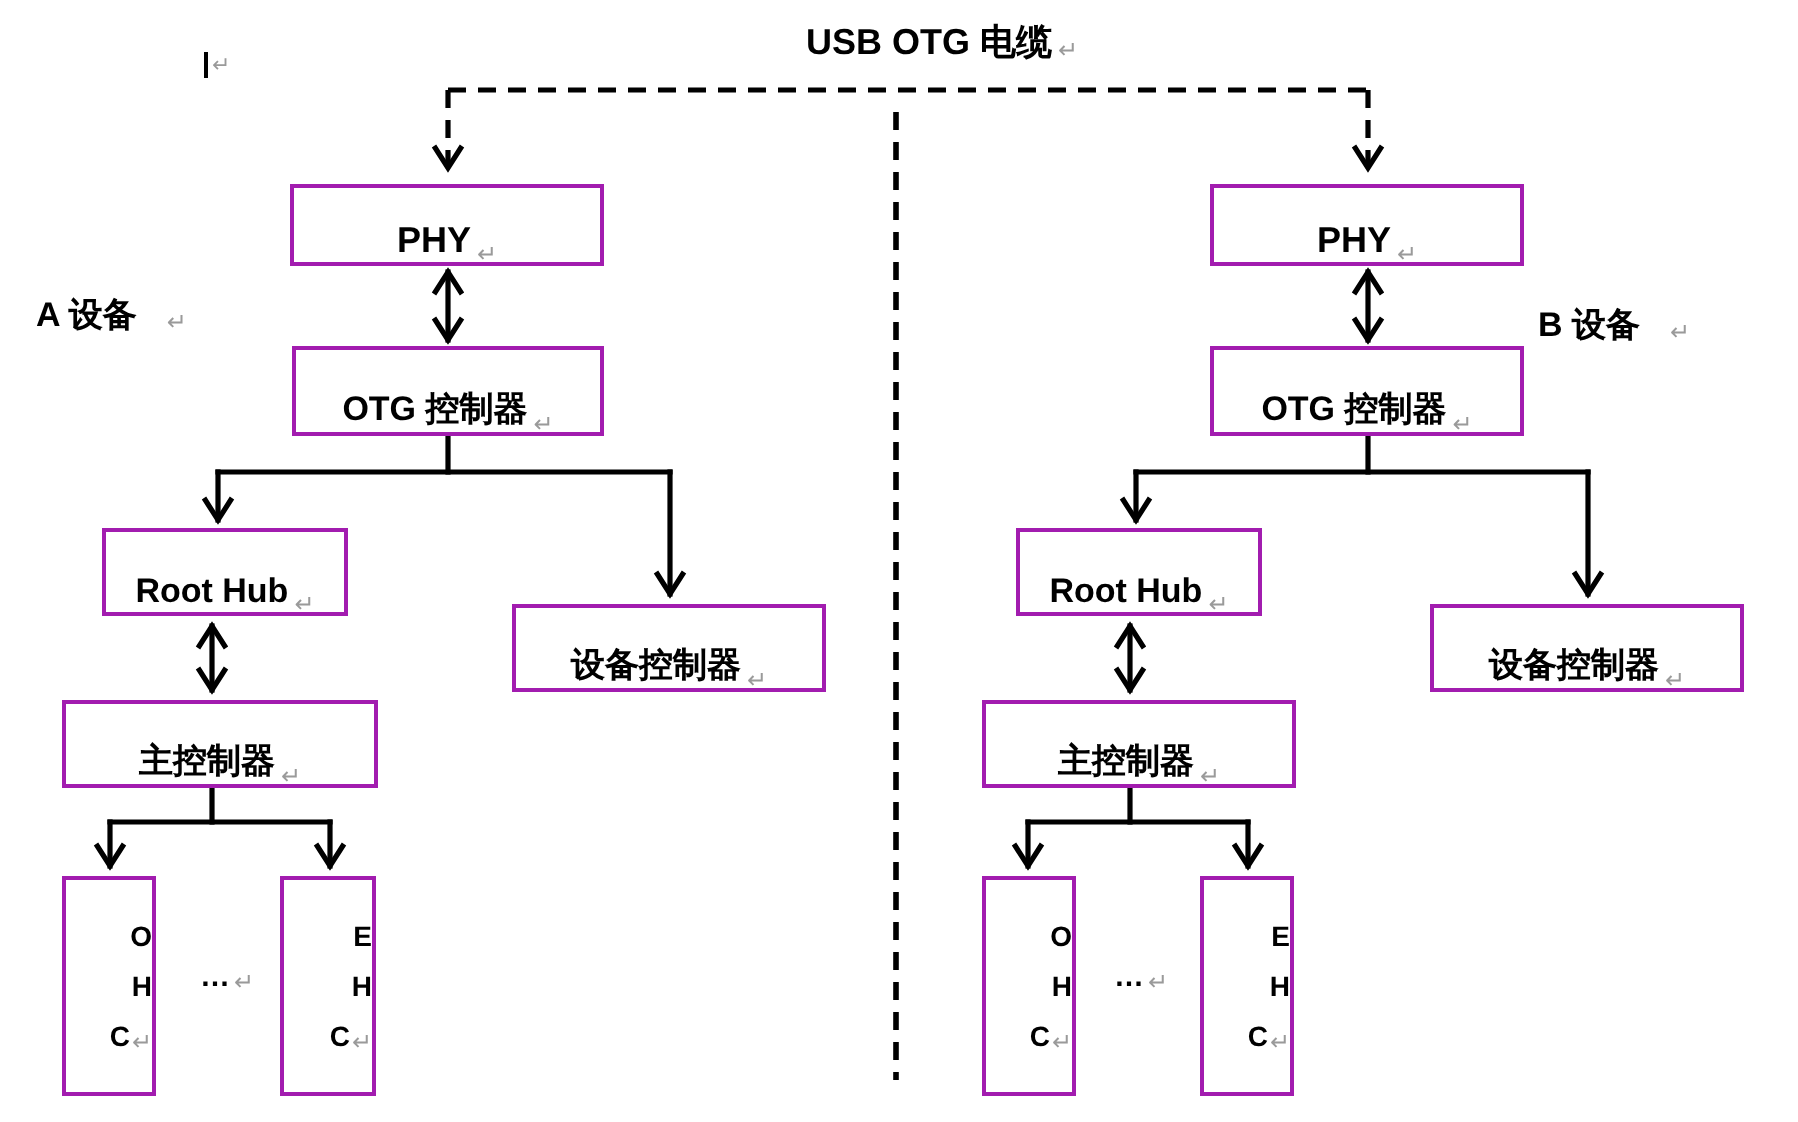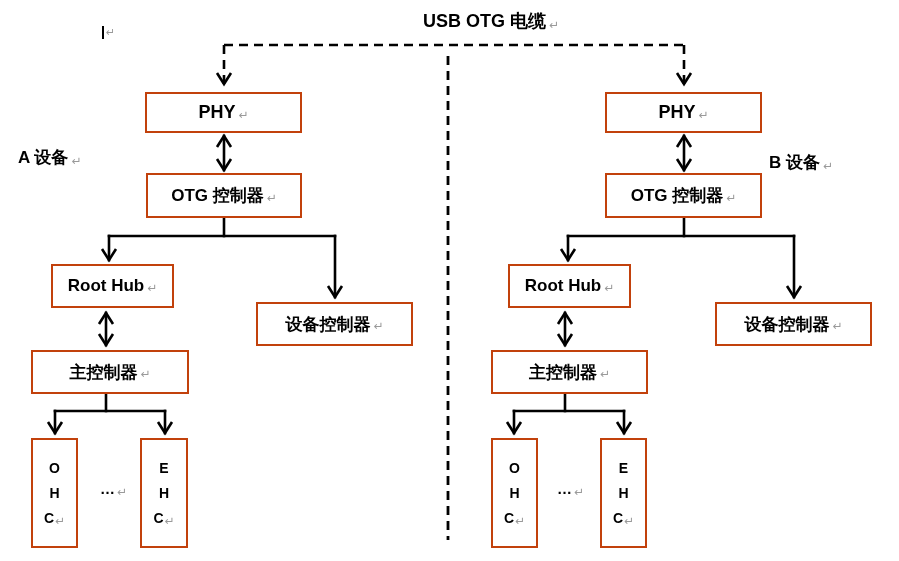--- a/index.html
+++ b/index.html
@@ -2,32 +2,32 @@
 <html><head>
 <meta charset="utf-8">
 <style>
   html,body{margin:0;padding:0;background:#ffffff;}
   .stage{
     position:relative;width:899px;height:561px;background:#ffffff;overflow:hidden;
     font-family:"Liberation Sans","DejaVu Sans",sans-serif;color:#000;
   }
   .stage svg{position:absolute;left:0;top:0;}
   .box{
-    position:absolute;box-sizing:border-box;border:2px solid #c2410c;background:#fff;
-    display:flex;align-items:center;justify-content:center;
+    position:absolute;box-sizing:border-box;border:2px solid #a21caf;background:#fff;
+    display:flex;align-items:flex-end;justify-content:center;
     font-weight:bold;font-size:17px;white-space:nowrap;
   }
   .box.tall{flex-direction:column;font-size:14px;line-height:25px;}
   .pmark{
     color:#9a9a9a;font-weight:normal;font-size:12px;margin-left:3px;
     position:relative;top:2px;line-height:1;
   }
   .floating{position:absolute;font-weight:bold;white-space:nowrap;}
   .title{font-size:18px;}
-  .devlabel{font-size:17px;}
+  .devlabel{font-size:17px;gap:12px;}
   .ellipsis{font-size:15px;letter-spacing:1px;}
   .cursor-bar{position:absolute;width:2px;height:13px;background:#000;}
   .ohc-letter{display:block;}
   .cline{display:inline-flex;align-items:baseline;}
 </style>
 </head>
 <body>
 
 <div class="stage">
 
@@ -69,21 +69,21 @@
       <line x1="565" y1="394" x2="565" y2="411"></line>
       <line x1="514" y1="411" x2="624" y2="411"></line>
       <line x1="514" y1="411" x2="514" y2="433" marker-end="url(#arw)"></line>
       <line x1="624" y1="411" x2="624" y2="433" marker-end="url(#arw)"></line>
     </g>
   </svg>
 
   <div class="cursor-bar" style="left:102px;top:26px;"></div>
   <span class="floating" style="left:106px;top:26px;font-weight:normal;font-size:11px;color:#9a9a9a;">↵</span>
 
-  <div class="floating title cline" style="left:423px;top:9px;">
+  <div class="floating title cline" style="left:403px;top:9px;">
     <span>USB OTG 电缆</span>
     <span class="pmark">↵</span>
   </div>
 
   <div class="floating devlabel cline" style="left:18px;top:146px;">
     <span>A 设备</span>
     <span class="pmark">↵</span>
   </div>
   <div class="floating devlabel cline" style="left:769px;top:151px;">
     <span>B 设备</span>

